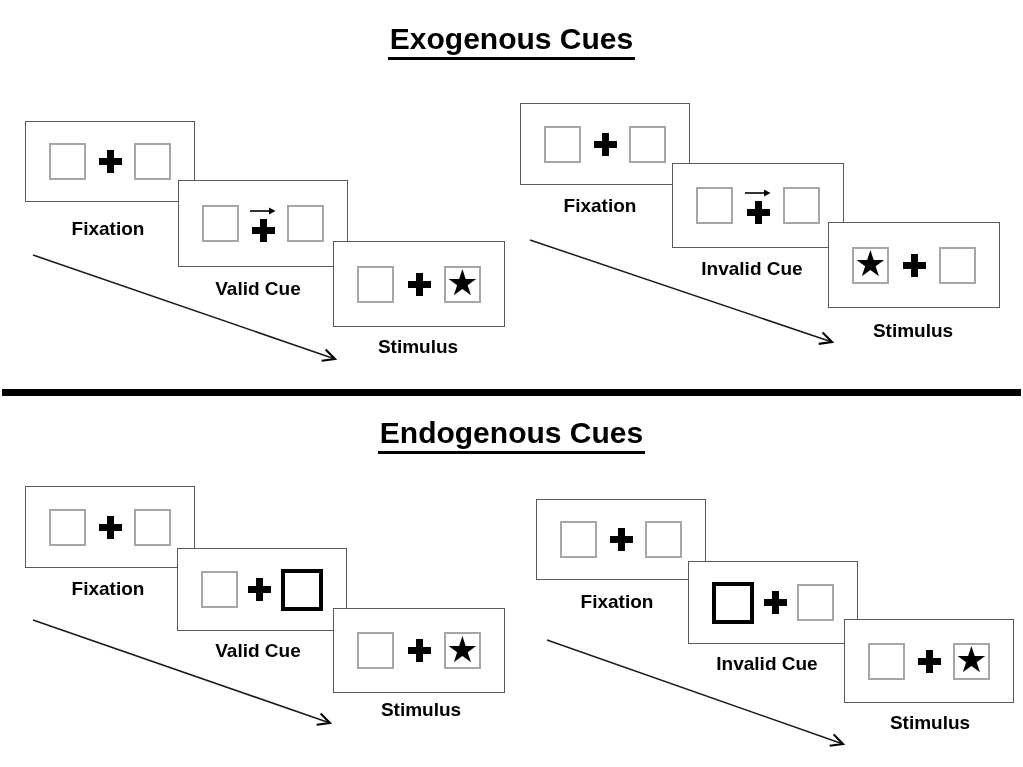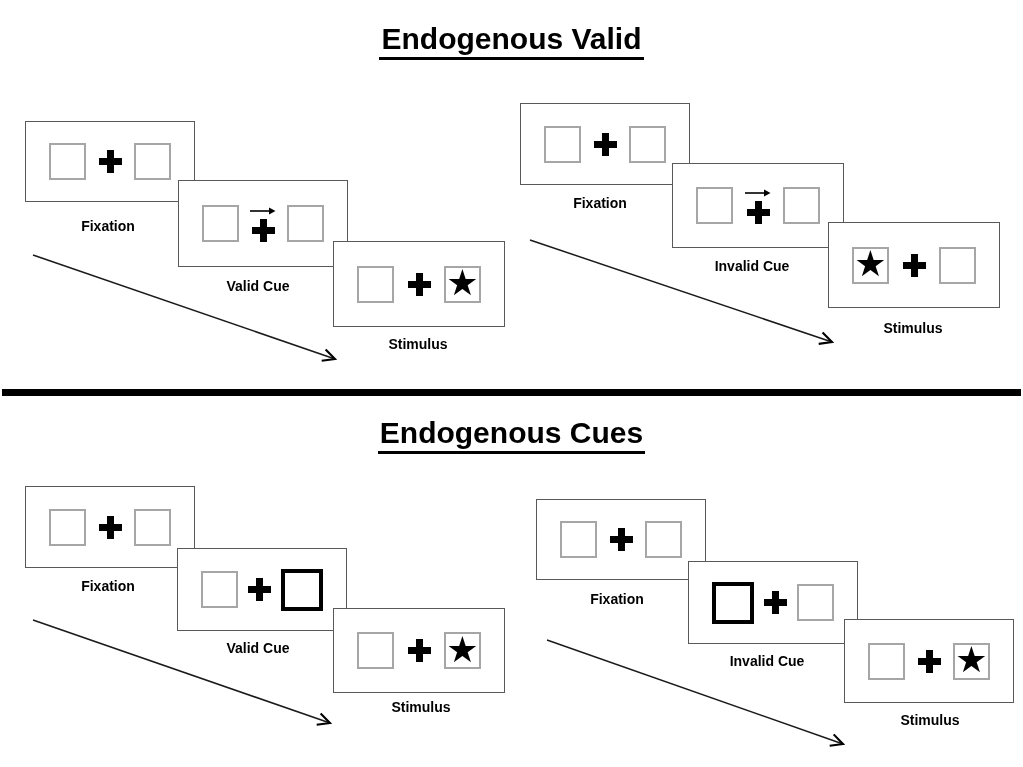--- a/index.html
+++ b/index.html
@@ -83,21 +83,21 @@
   #p-xv-cue {left:177px;top:548px;width:170px;height:83px;}
   #p-xv-stim{left:333px;top:608px;width:172px;height:85px;}
 
   #p-xi-fix {left:536px;top:499px;width:170px;height:81px;}
   #p-xi-cue {left:688px;top:561px;width:170px;height:83px;}
   #p-xi-stim{left:844px;top:619px;width:170px;height:84px;}
 
   
   .plabel{
     position:absolute;transform:translateX(-50%);
-    font-size:14px;font-weight:bold;white-space:nowrap;z-index:4;
+    font-size:19px;font-weight:bold;white-space:nowrap;z-index:4;
   }
   #l-ev-fix {left:108px;top:218px;}
   #l-ev-cue {left:258px;top:278px;}
   #l-ev-stim{left:418px;top:336px;}
 
   #l-ei-fix {left:600px;top:195px;}
   #l-ei-cue {left:752px;top:258px;}
   #l-ei-stim{left:913px;top:320px;}
 
   #l-xv-fix {left:108px;top:578px;}
@@ -117,21 +117,21 @@
       <path d="M1,1 L9,5 L1,9" fill="none" stroke="#000" stroke-width="1.4"></path>
     </marker>
   </defs>
   <line x1="33" y1="255" x2="335" y2="359" stroke="#1a1a1a" stroke-width="1.5" marker-end="url(#ah)"></line>
   <line x1="530" y1="240" x2="832" y2="342" stroke="#1a1a1a" stroke-width="1.5" marker-end="url(#ah)"></line>
   <line x1="33" y1="620" x2="330" y2="723" stroke="#1a1a1a" stroke-width="1.5" marker-end="url(#ah)"></line>
   <line x1="547" y1="640" x2="843" y2="744" stroke="#1a1a1a" stroke-width="1.5" marker-end="url(#ah)"></line>
 </svg>
 
 <div class="section-title" id="title-endogenous">
-  <span class="title-text">Endogenous Valid</span>
+  <span class="title-text">Exogenous Cues</span>
 </div>
 <div class="section-title" id="title-exogenous">
   <span class="title-text">Endogenous Cues</span>
 </div>
 
 <div class="divider"></div>
 
 <div class="panel z1" id="p-ev-fix">
   <span class="sq"></span>
   <span class="cgroup">

